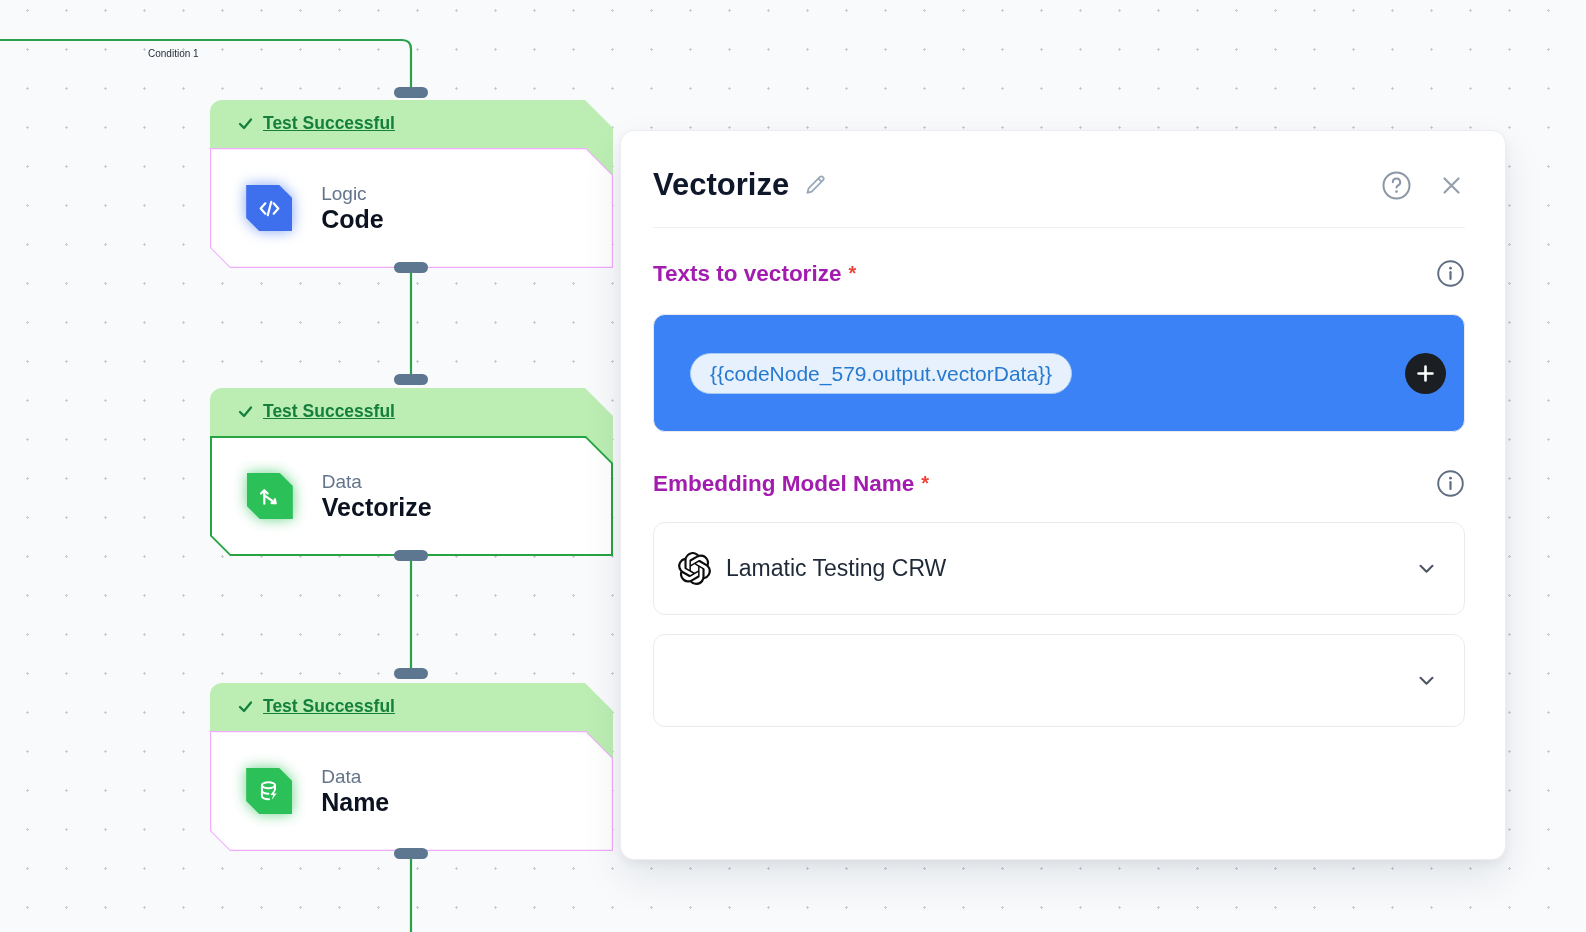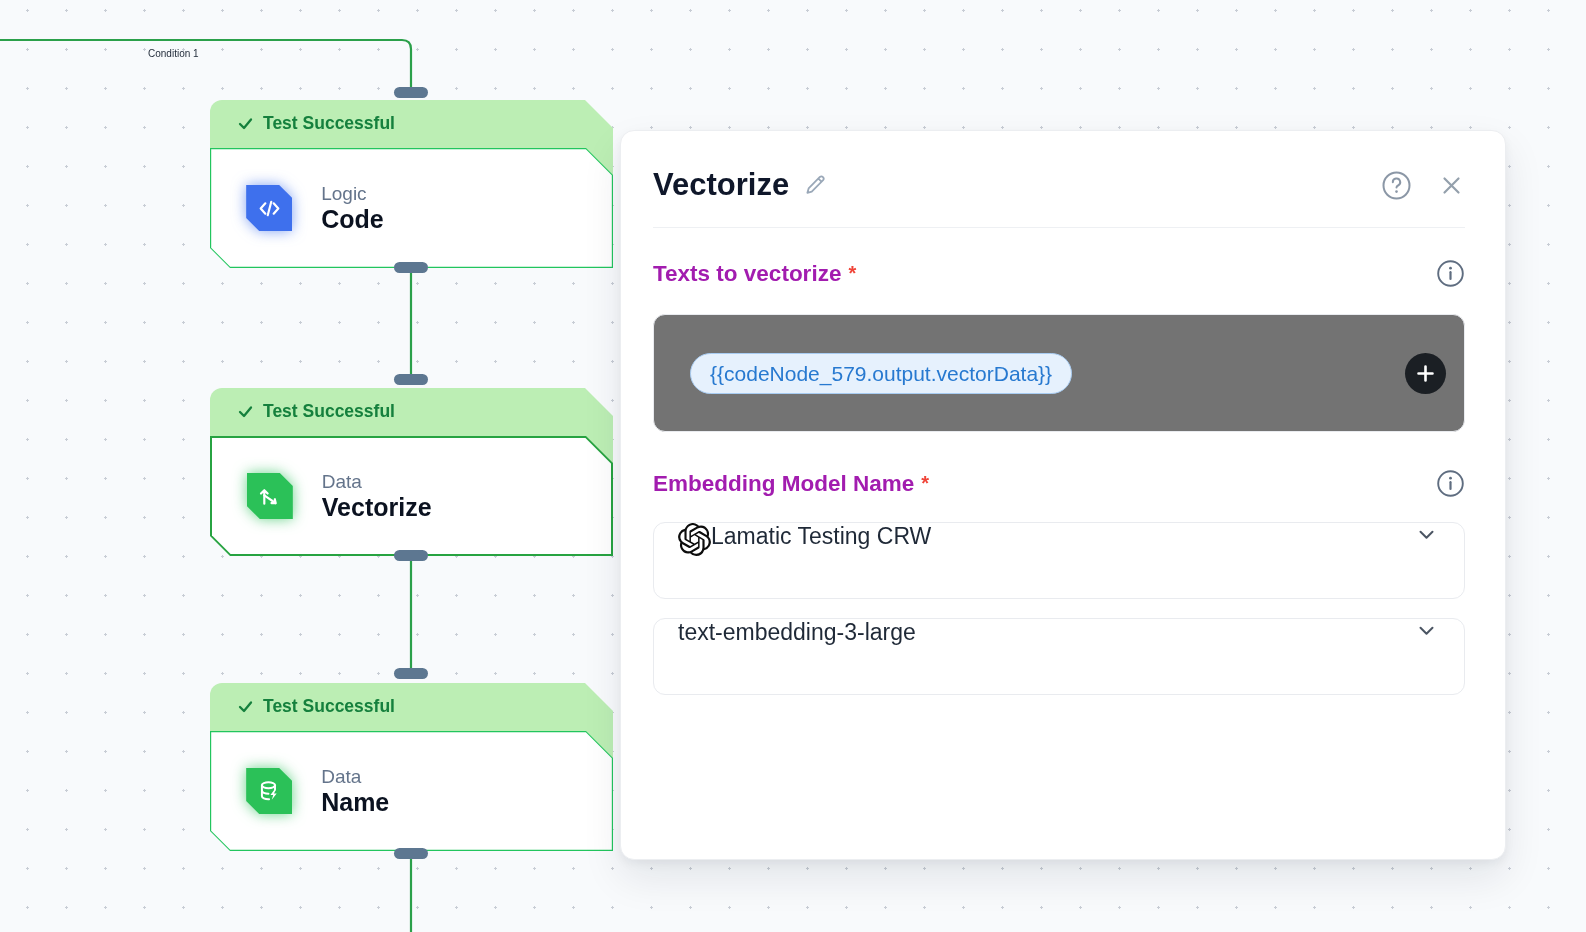--- a/index.html
+++ b/index.html
@@ -21,26 +21,26 @@
   
   .node { position:absolute; left:210px; width:403px; z-index:3; }
   .node-1 { top:100px; } .node-2 { top:388px; } .node-3 { top:683px; }
 
   .badge {
     position:absolute; left:0; top:0; width:100%; height:86px;
     background:#bceeb4; border-radius:12px 0 0 0;
     clip-path:polygon(0 0, calc(100% - 28px) 0, 100% 28px, 100% 100%, 0 100%);
   }
   .badge-inner { display:flex; align-items:center; gap:9px; padding:13px 0 0 27px;
-    color:#15803d; font-size:17.5px; font-weight:700; }
+    color:#15803d; font-size:17.5px; font-weight:700;text-decoration:underline; }
 
   .card-outer {
     position:relative; margin-top:48px; height:120px;
     clip-path:polygon(0 0, calc(100% - 27px) 0, 100% 27px, 100% 100%, 20px 100%, 0 calc(100% - 20px));
-    background:#22c55e;
+    background:#f0abfc;
     filter:drop-shadow(0 3px 5px rgba(15,23,42,.08));
   }
   .node.selected .card-outer { background:#27a341; }
   .card {
     position:absolute; inset:1.2px;
     clip-path:polygon(0 0, calc(100% - 26px) 0, 100% 26px, 100% 100%, 19px 100%, 0 calc(100% - 19px));
     background:#fff; display:flex; align-items:center; gap:29px; padding-left:35px;
   }
   .node.selected .card { inset:1.8px; }
 
@@ -69,31 +69,31 @@
   .icon-btn { display:flex; cursor:pointer; }
   .subtitle { margin-top:12px; font-size:19px; color:#64748b; padding-left:1px; }
   .divider { height:1px; background:#eef0f3; margin-top:24px; }
 
   .section-row { display:flex; align-items:center; margin-top:31px; }
   .section-row.second { margin-top:37px; }
   .field-label { font-size:22.5px; font-weight:700; color:#a21caf; }
   .req { color:#f04438; margin-left:7px; font-size:20px; font-weight:700; }
   .info-btn { margin-left:auto; display:flex; cursor:pointer; }
 
-  .texts-box { margin-top:26px; border:1px solid #e9ebef; border-radius:12px; height:118px; position:relative; background:#737373; }
+  .texts-box { margin-top:26px; border:1px solid #e9ebef; border-radius:12px; height:118px; position:relative; background:#3b82f6; }
   .chip {
     position:absolute; left:36px; top:38px; height:41px; display:inline-flex; align-items:center;
     padding:0 19px; background:#e6f1fd; border:1.5px solid #a8ccf2; border-radius:21px;
     color:#2779d0; font-size:21px; cursor:pointer;
   }
   .add-btn { position:absolute; right:18px; top:38px; width:41px; height:41px; border-radius:50%;
     background:#1b1f24; display:flex; align-items:center; justify-content:center; cursor:pointer; }
 
-  .dropdown { margin-top:24px; height:77px; border:1px solid #e9ebef; border-radius:12px;
-    display:flex; padding:0 26px 0 24px; background:#fff; cursor:pointer; }
+  .dropdown { margin-top:24px; height:93px; border:1px solid #e9ebef; border-radius:12px;
+    display:flex; align-items:center; padding:0 26px 0 24px; gap:15px; background:#fff; cursor:pointer; }
   .dropdown.second { margin-top:19px; }
   .dd-value { font-size:23px; color:#1f2937; }
   .chev { margin-left:auto; display:flex; }
 </style>
 </head>
 <body>
 
 <svg class="edges" width="1586" height="932" viewBox="0 0 1586 932">
   <path d="M0 40 H402 Q411 40 411 49 V92 M411 272 V380 M411 556 V674 M411 856 V932" fill="none" stroke="#2ba04a" stroke-width="2.2" stroke-linecap="round"></path>
 </svg>
@@ -257,20 +257,19 @@
     </svg>
     <span class="dd-value">Lamatic Testing CRW</span>
     <span class="chev">
       <svg width="23" height="23" viewBox="0 0 23 23">
           <path d="M5.5 8.8 L11.5 14.8 L17.5 8.8" fill="none" stroke="#4b5563" stroke-width="2" stroke-linecap="round" stroke-linejoin="round"></path>
         </svg>
     </span>
   </div>
 
   <div class="dropdown second">
-    <span class="dd-value">text-embedding-3-large</span>
     <span class="chev">
       <svg width="23" height="23" viewBox="0 0 23 23">
           <path d="M5.5 8.8 L11.5 14.8 L17.5 8.8" fill="none" stroke="#4b5563" stroke-width="2" stroke-linecap="round" stroke-linejoin="round"></path>
         </svg>
     </span>
   </div>
 </div>
 
 </body></html>

